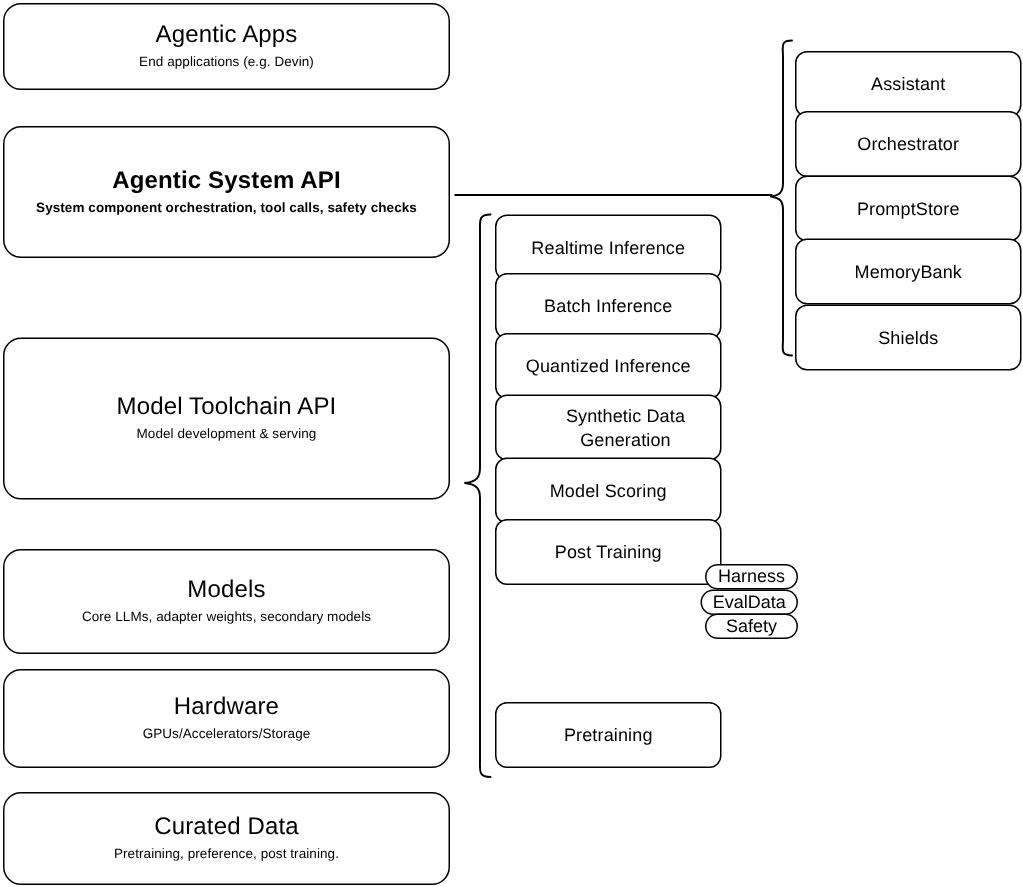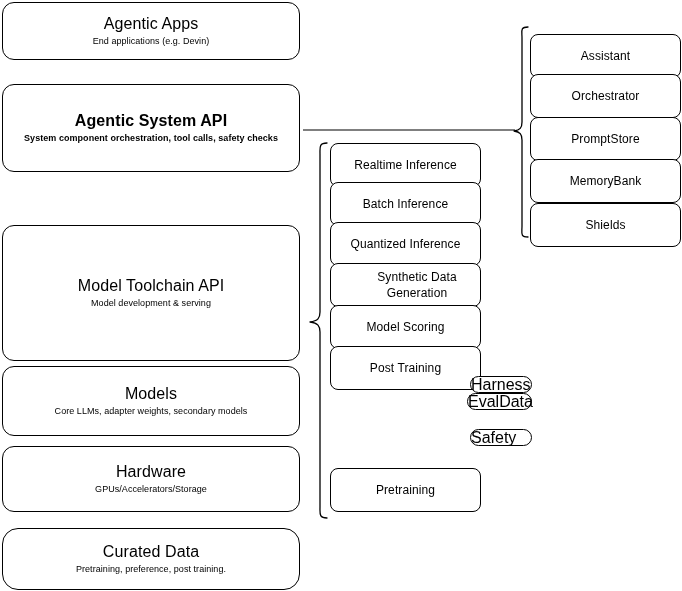--- a/index.html
+++ b/index.html
@@ -72,21 +72,22 @@
   
   .chip {
     position: absolute;
     box-sizing: border-box;
     background: #ffffff;
     border: 1px solid #000000;
     border-radius: 999px;
     height: 17px;
     display: flex;
     align-items: center;
-    font-size: 16px;
+    justify-content: center;
+    font-size: 12px;
     line-height: 13px;
     color: #000000;
     z-index: 5;
   }
 
   
   #wires {
     position: absolute;
     left: 0;
     top: 0;
@@ -126,36 +127,36 @@
   <div class="node layer" style="top:2px; height:58px;">
     <div class="title">Agentic Apps</div>
     <div class="subtitle">End applications (e.g. Devin)</div>
   </div>
 
   <div class="node layer" style="top:84px; height:88px;font-weight:bold;">
     <div class="title">Agentic System API</div>
     <div class="subtitle">System component orchestration, tool calls, safety checks</div>
   </div>
 
-  <div class="node layer" style="top:225px; height:136px;">
+  <div class="node layer" style="top:225px; height:108px;">
     <div class="title">Model Toolchain API</div>
     <div class="subtitle">Model development &amp; serving</div>
   </div>
 
   <div class="node layer" style="top:366px; height:70px;">
     <div class="title">Models</div>
     <div class="subtitle">Core LLMs, adapter weights, secondary models</div>
   </div>
 
   <div class="node layer" style="top:446px; height:66px;">
     <div class="title">Hardware</div>
     <div class="subtitle">GPUs/Accelerators/Storage</div>
   </div>
 
-  <div class="node layer" style="top:528px; height:62px;border-radius:16px;">
+  <div class="node layer" style="top:528px; height:62px;">
     <div class="title">Curated Data</div>
     <div class="subtitle">Pretraining, preference, post training.</div>
   </div>
 
   <div class="node item mid" style="top:143px;">
     <span>Realtime Inference</span>
   </div>
   <div class="node item mid" style="top:182px;">
     <span>Batch Inference</span>
   </div>
@@ -174,21 +175,21 @@
   <div class="node item mid" style="top:468px;">
     <span>Pretraining</span>
   </div>
 
   <div class="chip" style="left:470px; top:376px; width:62px;">
     <span>Harness</span>
   </div>
   <div class="chip" style="left:467px; top:393px; width:65px;">
     <span>EvalData</span>
   </div>
-  <div class="chip" style="left:470px; top:429px; width:62px;">
+  <div class="chip" style="left:470px; top:409px; width:62px;">
     <span>Safety</span>
   </div>
 
   <div class="node item right" style="top:34px;">
     <span>Assistant</span>
   </div>
   <div class="node item right" style="top:74px;justify-content:center;">
     <span>Orchestrator</span>
   </div>
   <div class="node item right" style="top:117px;">

